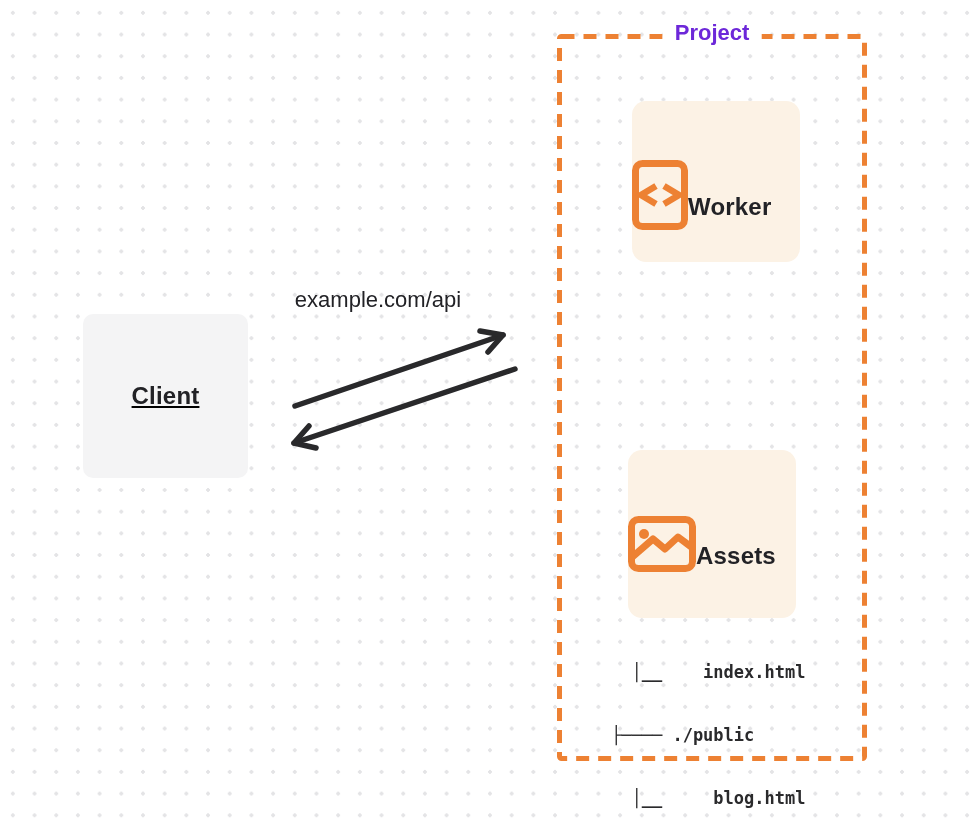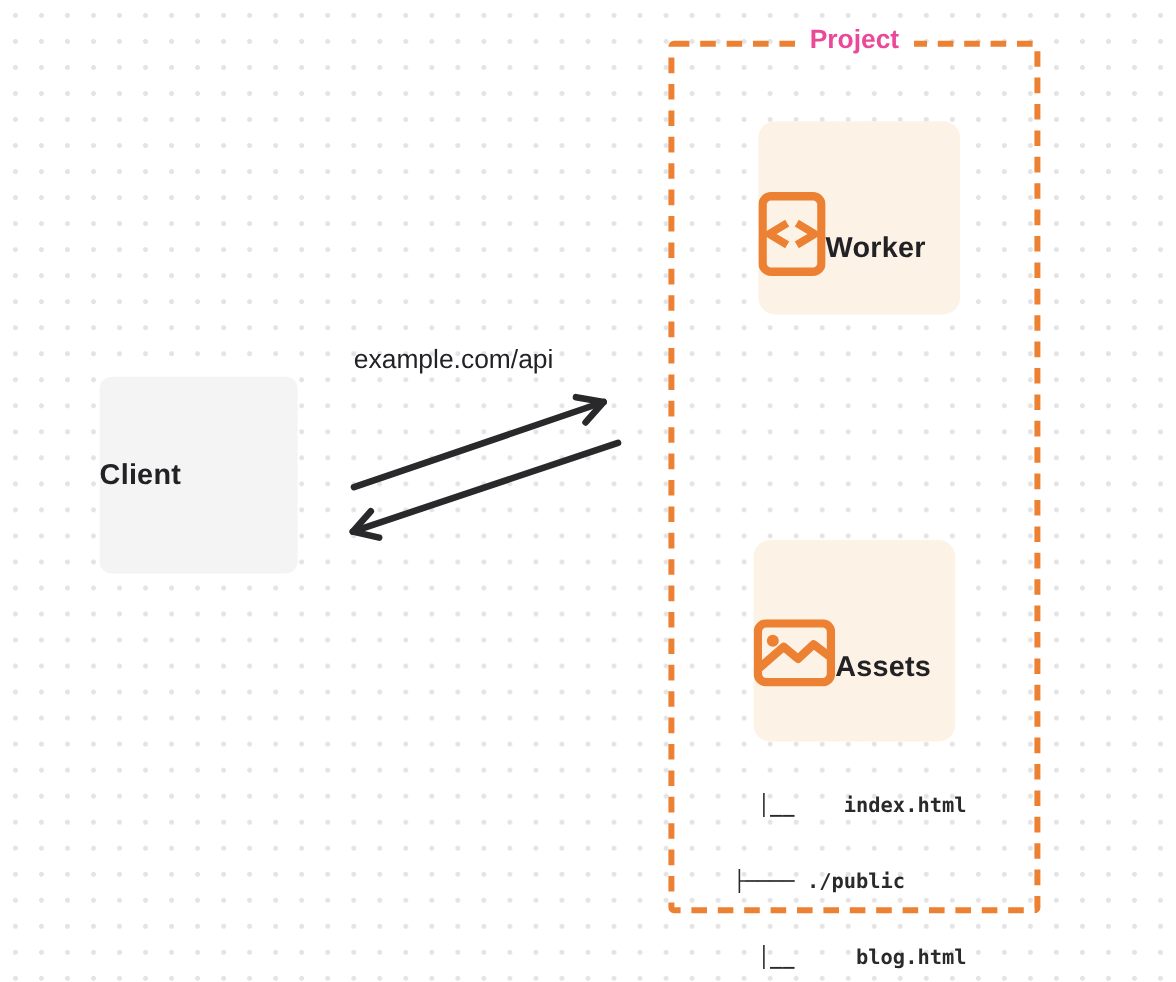--- a/index.html
+++ b/index.html
@@ -24,33 +24,33 @@
   .card-worker {
     left: 632px; top: 101px; width: 168px; height: 161px;
     background: #fcf2e5; border-radius: 14px; padding-top: 27px;
   }
   .card-assets {
     left: 628px; top: 450px; width: 168px; height: 168px;
     background: #fcf2e5; border-radius: 14px; padding-top: 19px;
   }
   .card-client {
     left: 83px; top: 314px; width: 165px; height: 164px;
-    background: #f4f4f5; border-radius: 10px; 
+    background: #f4f4f5; border-radius: 10px; justify-content: center; text-decoration: underline;
   }
   .card-label {
     font-size: 24px; font-weight: 700; color: #222226;
     line-height: 30px; letter-spacing: 0.2px;
   }
   .card-worker .card-label { margin-top: 23px; }
   .card-assets .card-label { margin-top: 24px; }
   .project-label {
     position: absolute; left: 712px; top: 33px;
     transform: translate(-50%, -50%);
     background: #ffffff; padding: 0 12px;
-    font-size: 22px; font-weight: 700; color: #ec4899;
+    font-size: 22px; font-weight: 700; color: #6d28d9;
     line-height: 26px; white-space: nowrap;
   }
   .flow-label {
     position: absolute; left: 378px; top: 287px;
     transform: translateX(-50%);
     font-size: 22px; font-weight: 400; color: #222226;
     line-height: 26px; white-space: nowrap;
   }
   .file-tree {
     position: absolute; left: 611px; top: 620px;

